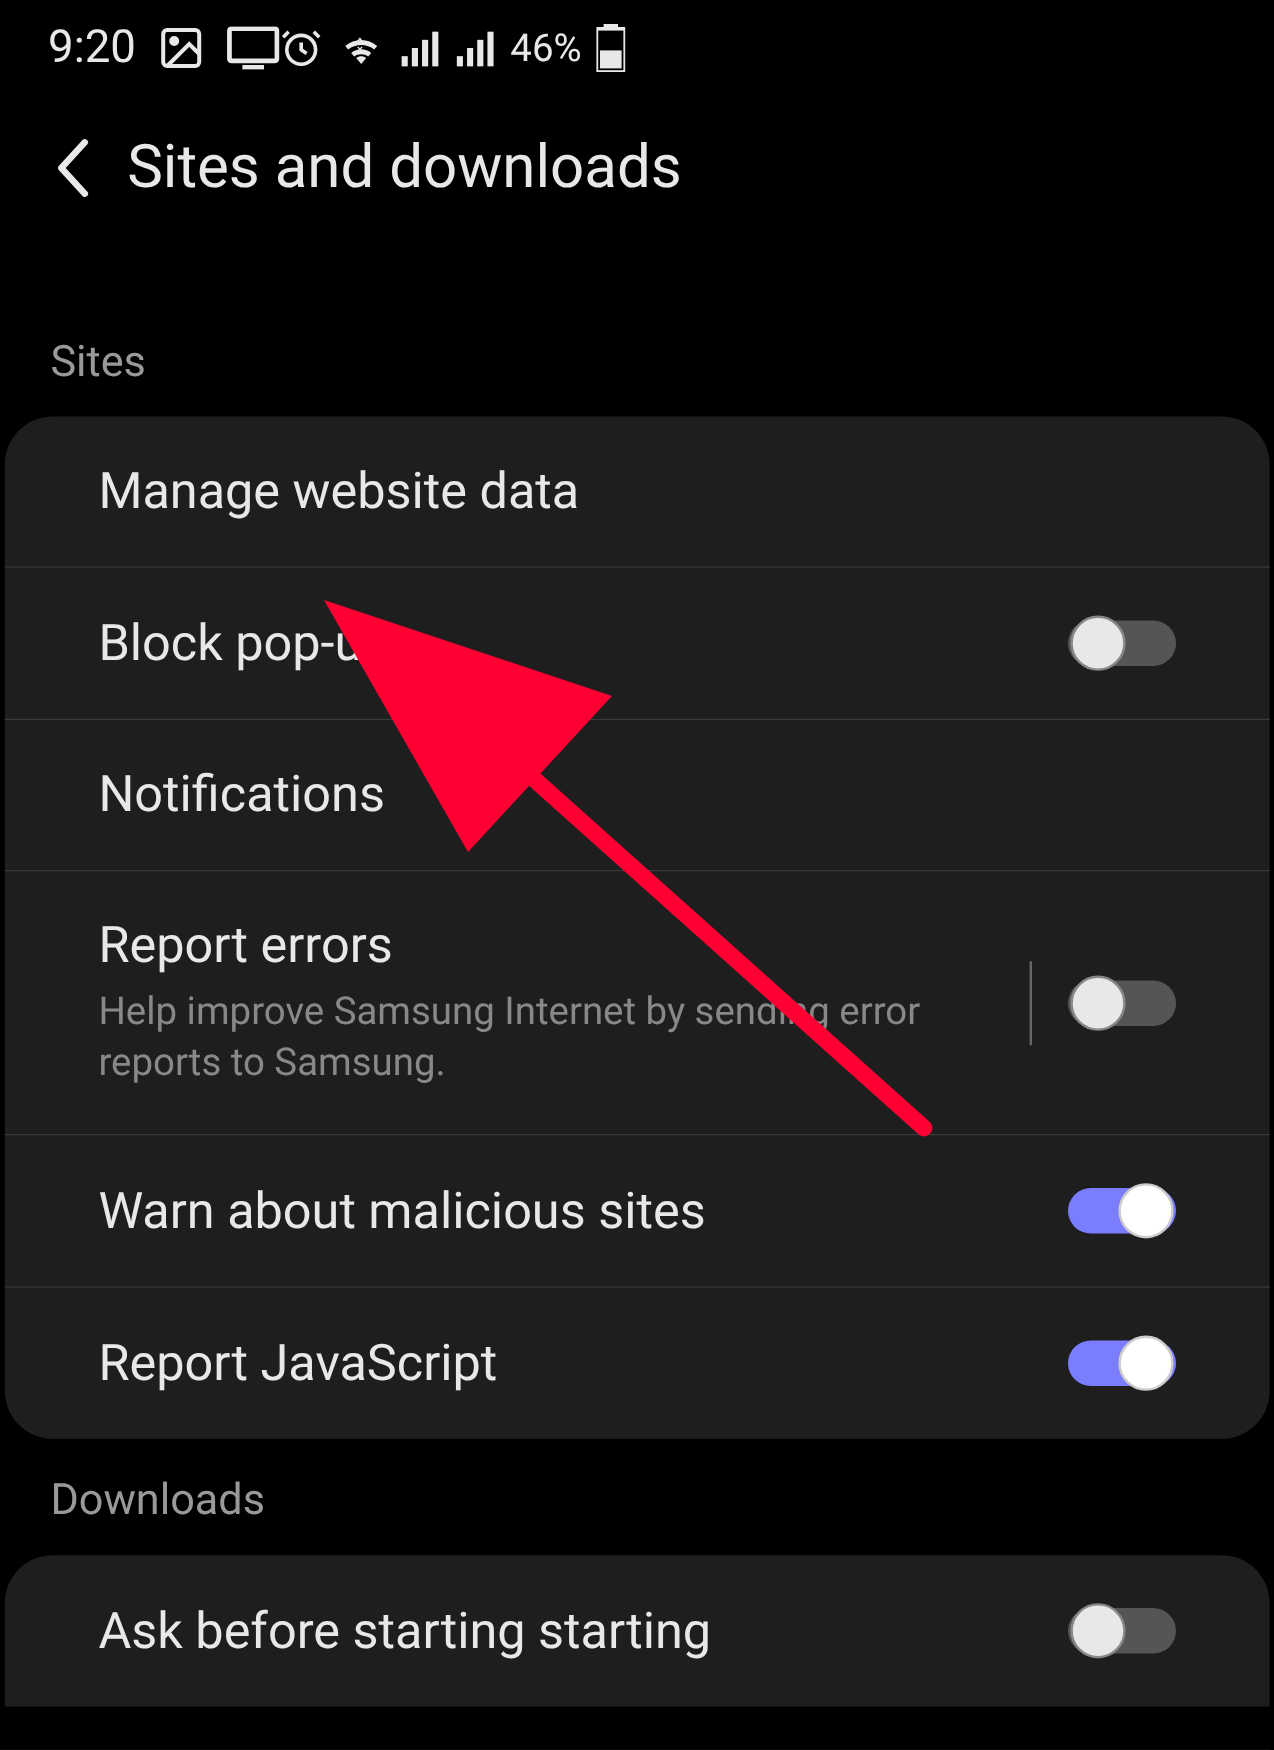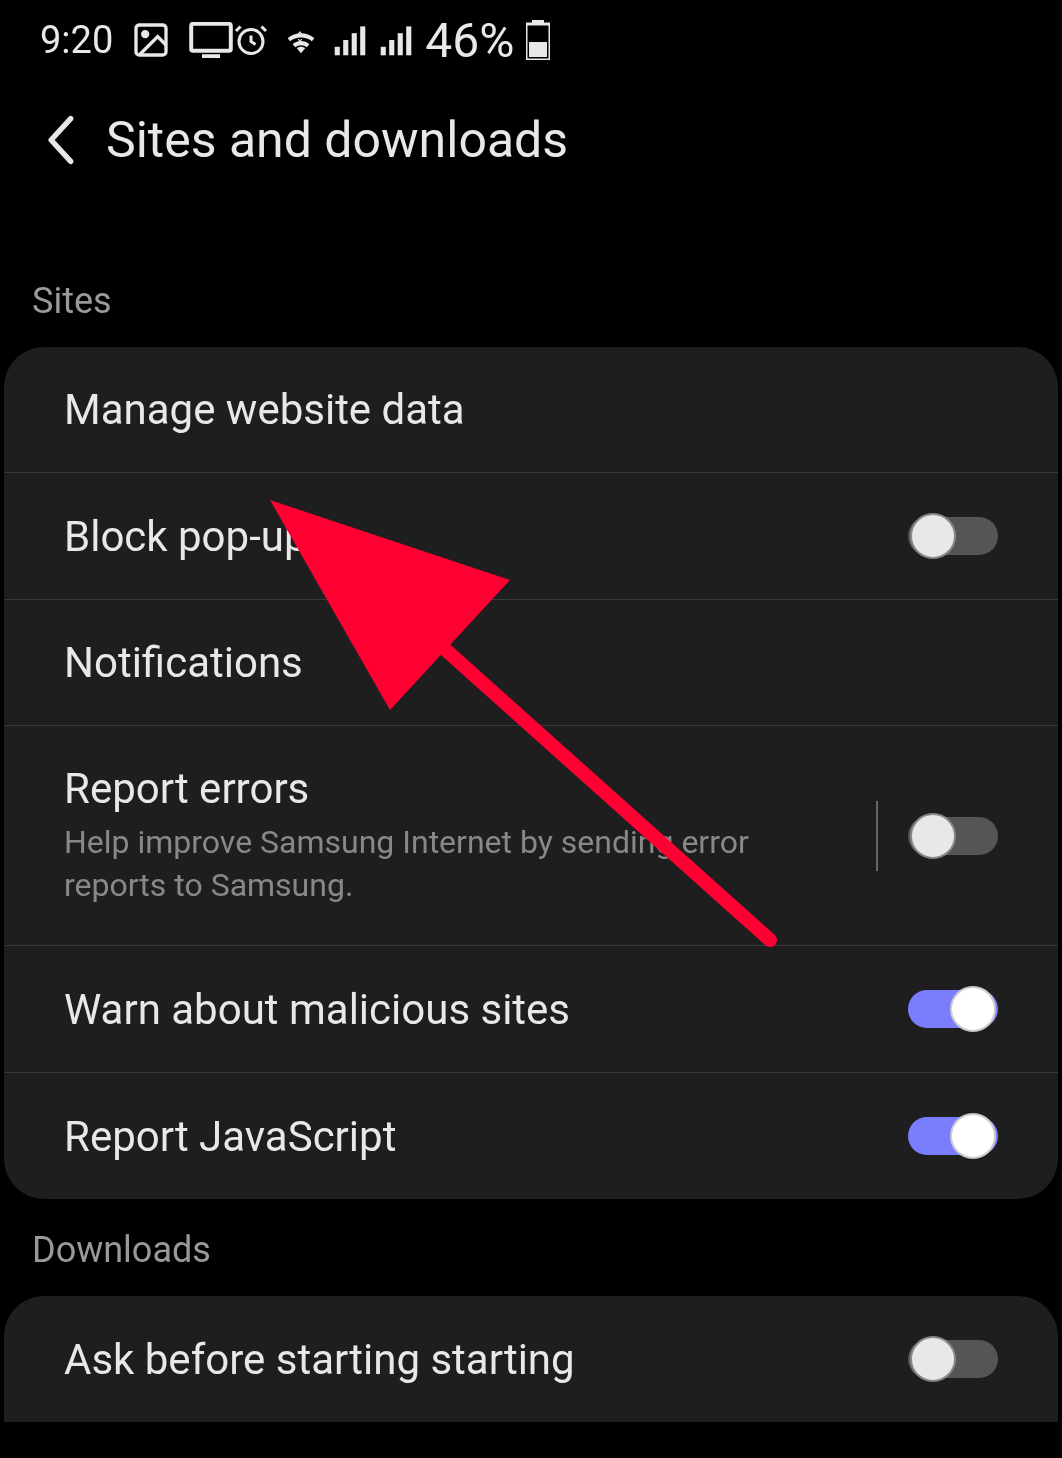--- a/index.html
+++ b/index.html
@@ -32,21 +32,21 @@
       font-size: 38px;
       font-weight: 400;
       color: #e8e8e8;
     }
     .status-right {
       display: flex;
       align-items: center;
       gap: 12px;
     }
     .status-battery-text {
-      font-size: 48px;
+      font-size: 32px;
       color: #e8e8e8;
     }
     .icon-small {
       display: inline-flex;
       align-items: center;
       justify-content: center;
     }
     .header {
       display: flex;
       align-items: center;
@@ -62,35 +62,35 @@
       cursor: pointer;
     }
     .page-title {
       font-size: 50px;
       font-weight: 400;
       color: #e8e8e8;
     }
     .section-label {
       font-size: 36px;
       color: #999;
-      padding: 30px 50px 25px 32px;
+      padding: 30px 50px 25px 42px;
     }
     .settings-group {
       background: #1e1e1e;
       border-radius: 40px 40px 40px 40px;
       margin: 0 4px;
     }
     .settings-group.last {
       border-radius: 40px 40px 0 0;
     }
     .setting-row {
       display: flex;
       align-items: center;
       justify-content: center;
-      padding: 38px 60px;
+      padding: 38px 78px;
       border-bottom: 1px solid #3a3a3a;
       min-height: 118px;
     }
     .setting-row:last-child {
       border-bottom: none;
     }
     .setting-text {
       flex: 1;
       display: flex;
       flex-direction: column;

